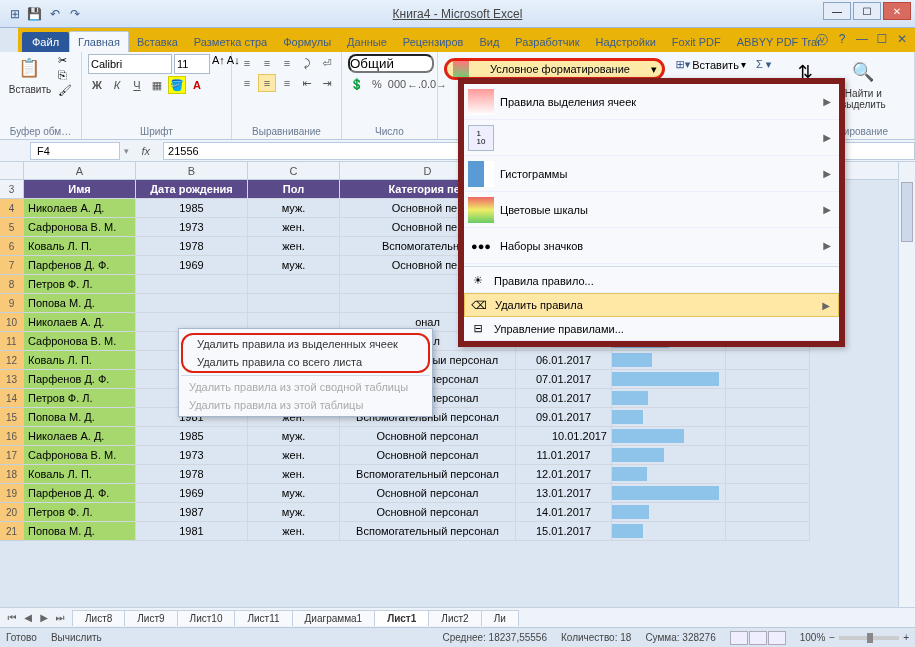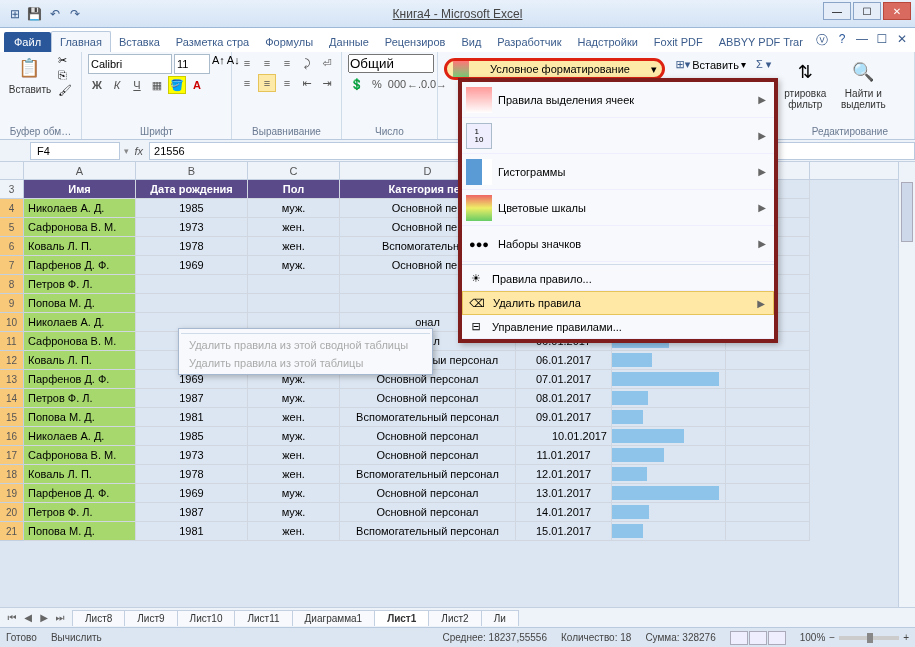--- a/index.html
+++ b/index.html
@@ -8,21 +8,21 @@
 
 .titlebar { height: 28px; background: linear-gradient(#e8f1fb, #d4e3f5); display: flex; align-items: center; border-bottom: 1px solid #9db7d9; position: relative; }
 .titlebar .qat { display: flex; gap: 2px; margin-left: 6px; }
 .titlebar .qat .q { width: 18px; height: 18px; display: flex; align-items: center; justify-content: center; font-size: 12px; color: #3b5c8c; }
 .titlebar .title { position: absolute; left: 50%; transform: translateX(-50%); font-size: 12px; color: #444; text-decoration: underline; }
 .titlebar .winbtns { position: absolute; right: 4px; top: 2px; display: flex; gap: 2px; }
 .titlebar .winbtns div { width: 28px; height: 18px; border: 1px solid #8aa4c7; background: #e5edf8; display: flex; align-items: center; justify-content: center; font-size: 10px; }
 .titlebar .winbtns .close { background: #d96a5f; color: #fff; border-color: #b9473c; }
 
 
-.ribtabs { height: 24px; background: #ffffff; display: flex; align-items: flex-end; padding-left: 4px; position: relative; }
+.ribtabs { height: 24px; background: #eab308; display: flex; align-items: flex-end; padding-left: 4px; position: relative; margin-left: 18px; }
 .ribtabs .file { background: #2a579a; color: #fff; padding: 4px 10px; border-radius: 2px 2px 0 0; font-size: 11px; }
 .ribtabs .tab { padding: 4px 8px; font-size: 11px; color: #3b5c8c; cursor: default; }
 .ribtabs .tab.active { background: #f4f7fb; border: 1px solid #b9c9de; border-bottom: none; border-radius: 2px 2px 0 0; }
 .ribtabs .right-icons { position: absolute; right: 6px; top: 4px; display: flex; gap: 6px; color: #3b5c8c; font-size: 12px; }
 .ribtabs .right-icons span { width: 14px; text-align: center; }
 
 
 .ribbon { height: 88px; background: #f4f7fb; border-bottom: 1px solid #b9c9de; display: flex; }
 .group { border-right: 1px solid #d0dbea; padding: 2px 6px 0 6px; display: flex; flex-direction: column; justify-content: space-between; }
 .group .gtitle { text-align: center; font-size: 10px; color: #6a7a92; padding-bottom: 2px; }
@@ -37,21 +37,21 @@
 .fontname { width: 84px; }
 .fontsize { width: 36px; }
 
 .cf-button { border: 3px solid #d21; border-radius: 14px; padding: 1px 6px; display: flex; align-items: center; gap: 21px; background: #fde9a8; height: 22px; }
 .cf-button .ico { width: 16px; height: 16px; background: linear-gradient(#f77,#7c7); }
 .ribbon-right .s { font-size: 11px; color: #3b5c8c; }
 
 
 .fbar { height: 22px; background: #eef3fa; border-bottom: 1px solid #c3d0e2; display: flex; align-items: center; }
 .namebox { width: 90px; height: 18px; border: 1px solid #b9c9de; background: #fff; margin: 0 4px 0 30px; font-size: 11px; padding-left: 6px; display: flex; align-items: center; }
-.fx { font-style: italic; color: #555; margin: 0 6px; }
+.fx { font-style: italic; color: #555; margin: 0 13px; }
 .formula { flex: 1; height: 18px; border: 1px solid #b9c9de; background: #fff; font-size: 11px; padding-left: 4px; display: flex; align-items: center; }
 
 
 .gridwrap { position: relative; }
 .colheads { height: 18px; display: flex; background: #eef3fa; border-bottom: 1px solid #c3d0e2; }
 .colheads .rh { width: 24px; border-right: 1px solid #c3d0e2; }
 .colheads .ch { border-right: 1px solid #c3d0e2; text-align: center; font-size: 11px; color: #555; line-height: 18px; }
 .row { display: flex; height: 19px; }
 .row .rh { width: 24px; background: #eef3fa; border-right: 1px solid #c3d0e2; border-bottom: 1px solid #c3d0e2; text-align: center; font-size: 10px; color: #555; line-height: 19px; }
 .row.sel .rh { background: #f9c97a; }
@@ -59,21 +59,21 @@
 .hdr { background: #5a4a8a; color: #fff; font-weight: bold; text-align: center; }
 .nameg { background: #a6d86e; }
 .deptcell { position: relative; }
 .bar { position: absolute; left: 0; top: 2px; bottom: 2px; background: #8fc4ea; z-index: 0; }
 .deptcell .val { position: relative; z-index: 1; text-align: right; display: block; }
 .arrow-up::before { content: "▲"; color: #4a9c4a; margin-right: 2px; font-size: 9px; }
 .arrow-dn::before { content: "▼"; color: #c84848; margin-right: 2px; font-size: 9px; }
 .arrow-rt::before { content: "▶"; color: #d6a93a; margin-right: 2px; font-size: 9px; }
 
 
-.cf-menu { position: absolute; left: 458px; top: 78px; width: 320px; background: #f7f9fc; border: 4px solid #7f1d1d; box-shadow: 2px 2px 6px rgba(0,0,0,.25); z-index: 50; }
+.cf-menu { position: absolute; left: 458px; top: 78px; width: 387px; background: #f7f9fc; border: 6px solid #7f1d1d; box-shadow: 2px 2px 6px rgba(0,0,0,.25); z-index: 50; }
 .cf-menu .mi { display: flex; align-items: center; height: 36px; padding-left: 4px; border-bottom: 1px solid #eef; position: relative; }
 .cf-menu .mi .mico { width: 26px; height: 26px; margin-right: 6px; display: flex; align-items: center; justify-content: center; }
 .cf-menu .mi .arrow { position: absolute; right: 8px; color: #666; font-size: 10px; }
 .cf-menu .sep { height: 0; border-top: 1px solid #d0dbea; margin: 2px 0; }
 .cf-menu .mi.smaller { height: 24px; font-size: 11px; }
 .cf-menu .mi.hover { background: #ffe8a6; border: 1px solid #e7c45a; height: 24px; }
 
 
 .submenu { position: absolute; left: 178px; top: 328px; width: 255px; background: #f7f9fc; border: 1px solid #a6b8d0; box-shadow: 2px 2px 6px rgba(0,0,0,.25); z-index: 60; padding: 2px; }
 .submenu .si { height: 18px; font-size: 11px; padding: 0 8px; line-height: 18px; color: #333; }
@@ -196,21 +196,21 @@
         <div class="s" style="background:#fde9a8;border:1px solid #e7c45a">≡</div>
         <div class="s">≡</div>
         <div class="s">⇤</div>
         <div class="s">⇥</div>
       </div>
     </div>
     <div class="gtitle">Выравнивание</div>
   </div>
   <div class="group" style="width:96px">
     <div class="gbody" style="flex-direction:column;gap:2px">
-      <input class="sel" style="width: 86px;" value="Общий">
+      <input class="sel" style="width: 86px; border-radius: 8px;" value="Общий">
       <div class="smallrow">
         <div class="s">💲</div>
         <div class="s">%</div>
         <div class="s">000</div>
         <div class="s">←.0</div>
         <div class="s">.0→</div>
       </div>
     </div>
     <div class="gtitle">Число</div>
   </div>
@@ -525,20 +525,24 @@
       <span>Удалить правила</span>
       <span class="arrow">▶</span>
     </div>
   <div class="mi smaller">
       <div class="mico" style="width:20px;height:16px">⊟</div>
       <span>Управление правилами...</span>
     </div>
 </div>
 
 <div class="submenu">
+  <div class="circled">
+    <div class="si">Удалить правила из выделенных ячеек</div>
+    <div class="si">Удалить правила со всего листа</div>
+  </div>
   <div class="ssep"></div>
   <div class="si disabled">Удалить правила из этой сводной таблицы</div>
   <div class="si disabled">Удалить правила из этой таблицы</div>
 </div>
 
 <div class="scrollbar-v">
     <div class="thumb"></div>
   </div>
 
 <div class="shtabs">

